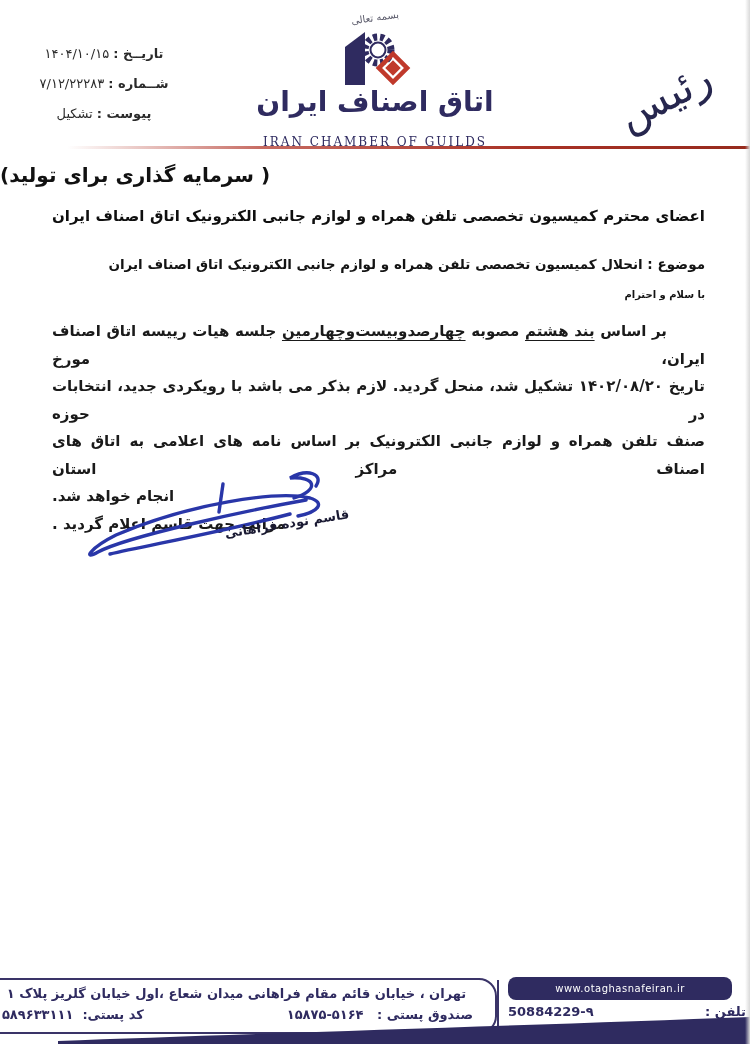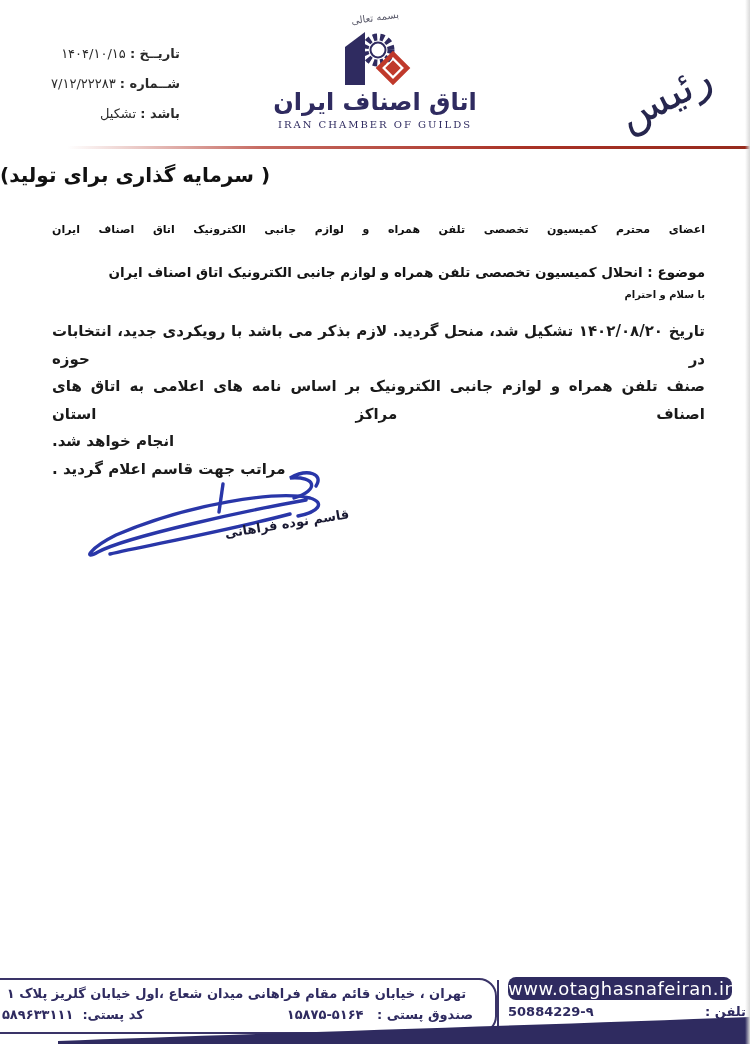--- a/index.html
+++ b/index.html
@@ -6,45 +6,45 @@
   .page{
     position:relative;width:750px;height:1044px;margin:0 auto;
     background:#ffffff;overflow:hidden;
     font-family:"DejaVu Sans",sans-serif;color:#1b1b1b;direction:rtl;
   }
   .page::after{ 
     content:"";position:absolute;top:0;right:0;width:5px;height:100%;
     background:linear-gradient(to left,#d9d9d9,rgba(255,255,255,0));pointer-events:none;
   }
   
-  .meta{position:absolute;top:46px;left:28px;width:152px;text-align:right;font-size:13px;color:#2b2b2b;}
+  .meta{position:absolute;top:46px;left:28px;width:152px;text-align:center;font-size:13px;color:#2b2b2b;}
   .meta .row{margin-bottom:15px;white-space:nowrap;}
   .meta .lbl{font-weight:600;}
   .num{direction:ltr;unicode-bidi:isolate;display:inline-block;}
   .logo-block{position:absolute;top:6px;left:50%;transform:translateX(-50%);width:260px;text-align:center;}
   .bismillah{font-size:10px;color:#5a5a6a;transform:rotate(-8deg);display:inline-block;margin-bottom:2px;}
   .logo-svg{display:block;margin:0 auto;}
-  .org-fa{font-size:24px;font-weight:700;color:#2f2b60;line-height:26px;margin-top:2px;}
-  .org-en{font-family:"DejaVu Serif",serif;direction:ltr;font-size:10px;letter-spacing:2px;color:#2f2b60;margin-top:4px;}
+  .org-fa{font-size:28px;font-weight:700;color:#2f2b60;line-height:26px;margin-top:2px;}
+  .org-en{font-family:"DejaVu Serif",serif;direction:ltr;font-size:12px;letter-spacing:2px;color:#2f2b60;margin-top:20px;}
   .president{
     position:absolute;top:52px;right:30px;width:110px;height:90px;
     font-size:42px;color:#26264e;transform:rotate(-27deg);text-align:center;line-height:90px;
   }
   .red-line{
     position:absolute;top:146px;left:0;right:0;height:3px;
     background:linear-gradient(to right,rgba(179,56,44,0) 9%,rgba(179,56,44,.75) 35%,#a93226 70%,#962a1d 100%);
   }
   
   .slogan{position:absolute;top:163px;left:0;right:0;text-align:left;font-size:20px;font-weight:700;color:#111;}
   .recipient{
     position:absolute;top:207px;right:45px;left:52px;
-    font-size:11px;font-weight:700;color:#0f0f0f;
-    text-align:justify;text-align-last:justify;margin-top:16px;-moz-text-align-last:justify;
+    font-size:15px;font-weight:700;color:#0f0f0f;
+    text-align:justify;text-align-last:justify;-moz-text-align-last:justify;
   }
-  .subject{position:absolute;top:256px;right:45px;left:52px;font-size:13.5px;font-weight:700;text-align:right;color:#141414;margin-top:8px;}
+  .subject{position:absolute;top:256px;right:45px;left:52px;font-size:13.5px;font-weight:700;text-align:right;color:#141414;}
   .salutation{position:absolute;top:289px;right:45px;font-size:10px;font-weight:700;color:#141414;}
   .body-text{position:absolute;top:318px;right:45px;left:52px;font-size:15px;font-weight:600;line-height:27.5px;color:#1a1a1a;}
   .body-text .jline{text-align:justify;text-align-last:justify;-moz-text-align-last:justify;}
   .body-text .indent{text-indent:38px;}
   .body-text .rline{text-align:left;}
   .uline{text-decoration:underline;text-underline-offset:4px;}
   
   .signature{position:absolute;top:460px;left:80px;width:255px;height:110px;}
   .signer-name{
     position:absolute;top:516px;left:224px;font-size:13px;font-weight:700;color:#1a1a33;
@@ -54,21 +54,21 @@
   .addr-box{
     position:absolute;top:978px;left:-30px;width:527px;height:56px;
     border:2px solid #3a3468;border-radius:18px;box-sizing:border-box;
     color:#2f2b60;font-size:13px;font-weight:600;padding:6px 14px 0 20px;
   }
   .addr-line1{text-align:center;white-space:nowrap;}
   .addr-line2{display:flex;justify-content:space-between;margin-top:6px;padding:0 8px 0 2px;white-space:nowrap;}
   .footer-divider{position:absolute;top:980px;left:497px;width:2px;height:55px;background:#3a3468;}
   .website-pill{
     position:absolute;top:977px;left:508px;width:224px;height:23px;background:#2f2b60;border-radius:8px;
-    color:#ffffff;direction:ltr;text-align:center;line-height:23px;font-size:18px;letter-spacing:.5px;font-weight:500;
+    color:#ffffff;direction:ltr;text-align:center;line-height:23px;font-size:10px;letter-spacing:.5px;font-weight:500;
   }
   .phone-row,.fax-row{
     position:absolute;left:508px;width:238px;display:flex;justify-content:space-between;
     color:#2f2b60;font-size:13px;font-weight:600;white-space:nowrap;
   }
   .phone-row{top:1004px;}
   .fax-row{top:1027px;}
   .swoosh{position:absolute;bottom:0;left:0;}
 </style>
 </head>
@@ -79,21 +79,21 @@
   <div class="meta">
     <div class="row">
       <span class="lbl">تاریــخ :</span>
       <span class="num">۱۴۰۴/۱۰/۱۵</span>
     </div>
     <div class="row">
       <span class="lbl">شــماره :</span>
       <span class="num">۷/۱۲/۲۲۲۸۳</span>
     </div>
     <div class="row">
-      <span class="lbl">باشد :</span>
+      <span class="lbl">پیوست :</span>
       <span>تشکیل</span>
     </div>
   </div>
 
   <div class="logo-block">
     <span class="bismillah">بسمه تعالی</span>
     <svg class="logo-svg" width="104" height="62" viewBox="0 0 104 62">
       <polygon points="22,60 22,22 42,7 42,60" fill="#2f2b60"></polygon>
       <circle cx="55" cy="25" r="13" fill="#ffffff" stroke="#2f2b60" stroke-width="7" stroke-dasharray="4 3"></circle>
       <circle cx="55" cy="25" r="7.5" fill="#ffffff" stroke="#2f2b60" stroke-width="2"></circle>
@@ -112,20 +112,23 @@
 
   <div class="slogan">( سرمایه گذاری برای تولید)</div>
 
   <div class="recipient">اعضای محترم  کمیسیون تخصصی تلفن همراه و لوازم جانبی الکترونیک اتاق اصناف ایران</div>
 
   <div class="subject">موضوع : انحلال کمیسیون تخصصی تلفن همراه و لوازم جانبی الکترونیک اتاق اصناف ایران</div>
 
   <div class="salutation">با سلام و احترام</div>
 
   <div class="body-text">
+    <div class="jline indent">
+      <span>بر اساس </span><span class="uline">بند هشتم</span><span> مصوبه </span><span class="uline">چهارصدوبیست‌وچهارمین</span><span> جلسه هیات رییسه اتاق اصناف ایران، مورخ</span>
+    </div>
     <div class="jline">
       <span>تاریخ </span><span class="num">۱۴۰۲/۰۸/۲۰</span><span> تشکیل شد، منحل گردید. لازم بذکر می باشد با رویکردی جدید، انتخابات در حوزه</span>
     </div>
     <div class="jline">صنف تلفن همراه و لوازم جانبی الکترونیک بر اساس نامه های اعلامی به اتاق های اصناف مراکز استان</div>
     <div class="rline">انجام خواهد شد.</div>
     <div class="rline">مراتب جهت قاسم اعلام گردید .</div>
   </div>
 
   <svg class="signature" width="255" height="110" viewBox="0 0 255 110">
     <g fill="none" stroke="#2936a8" stroke-width="3.4" stroke-linecap="round">

